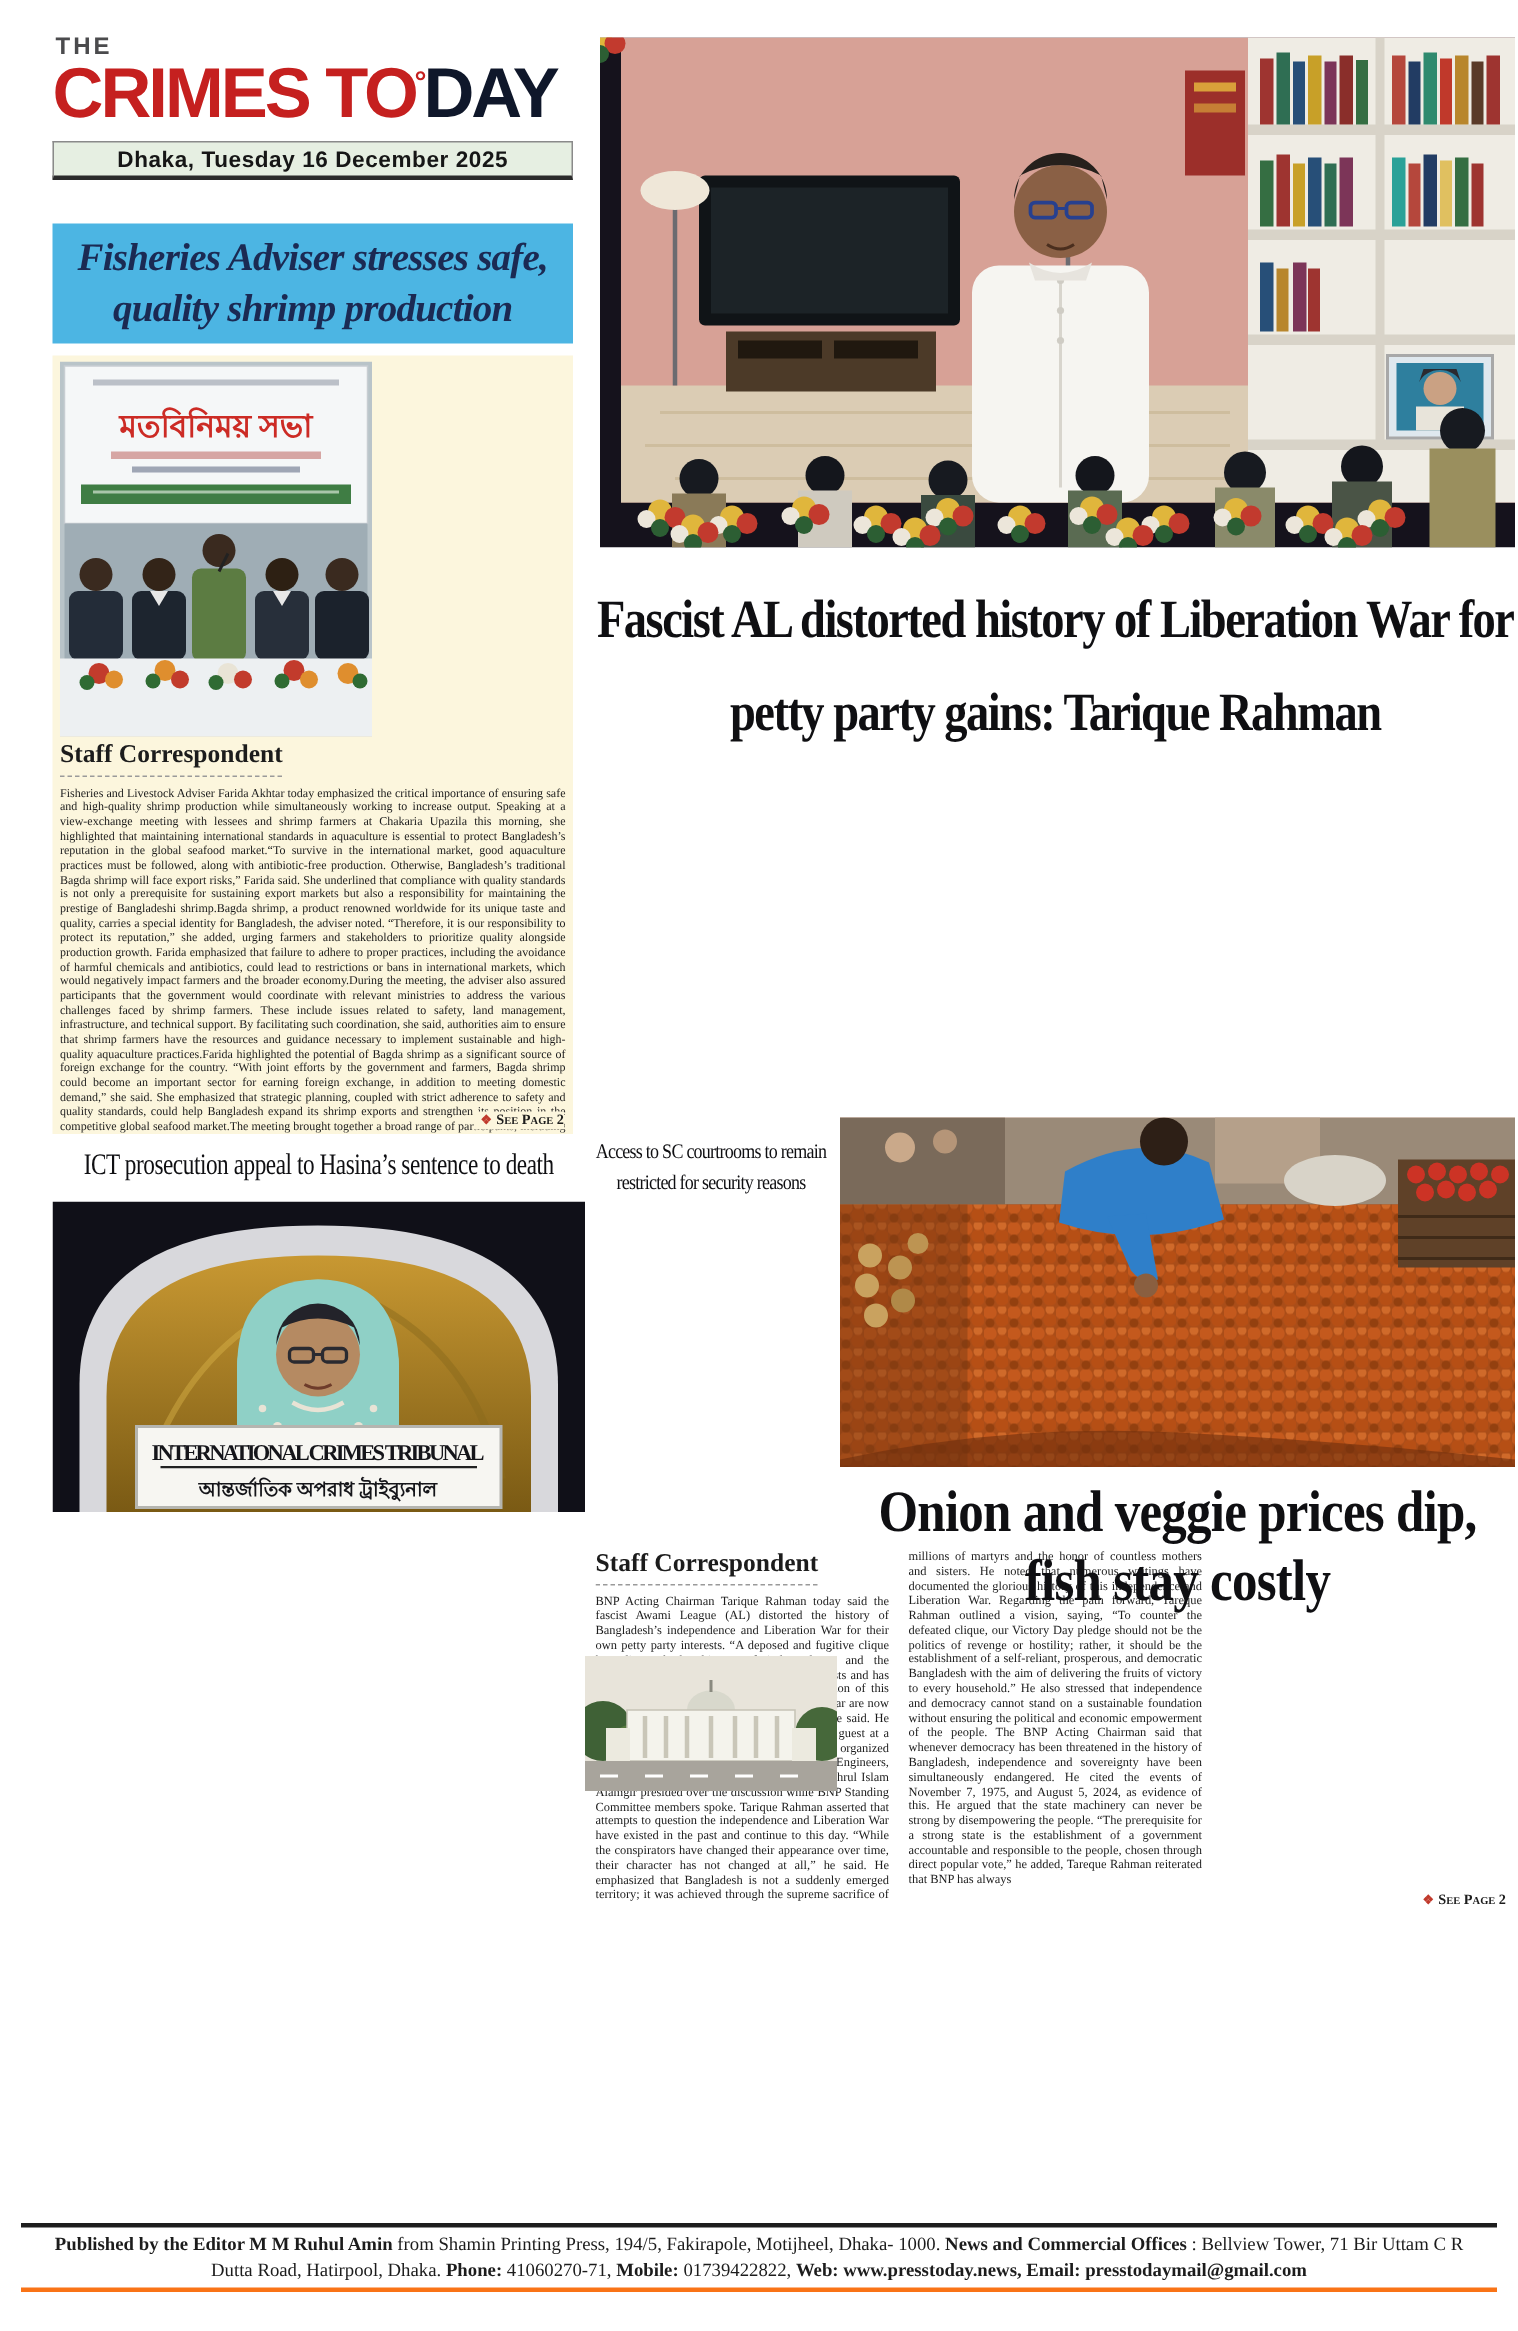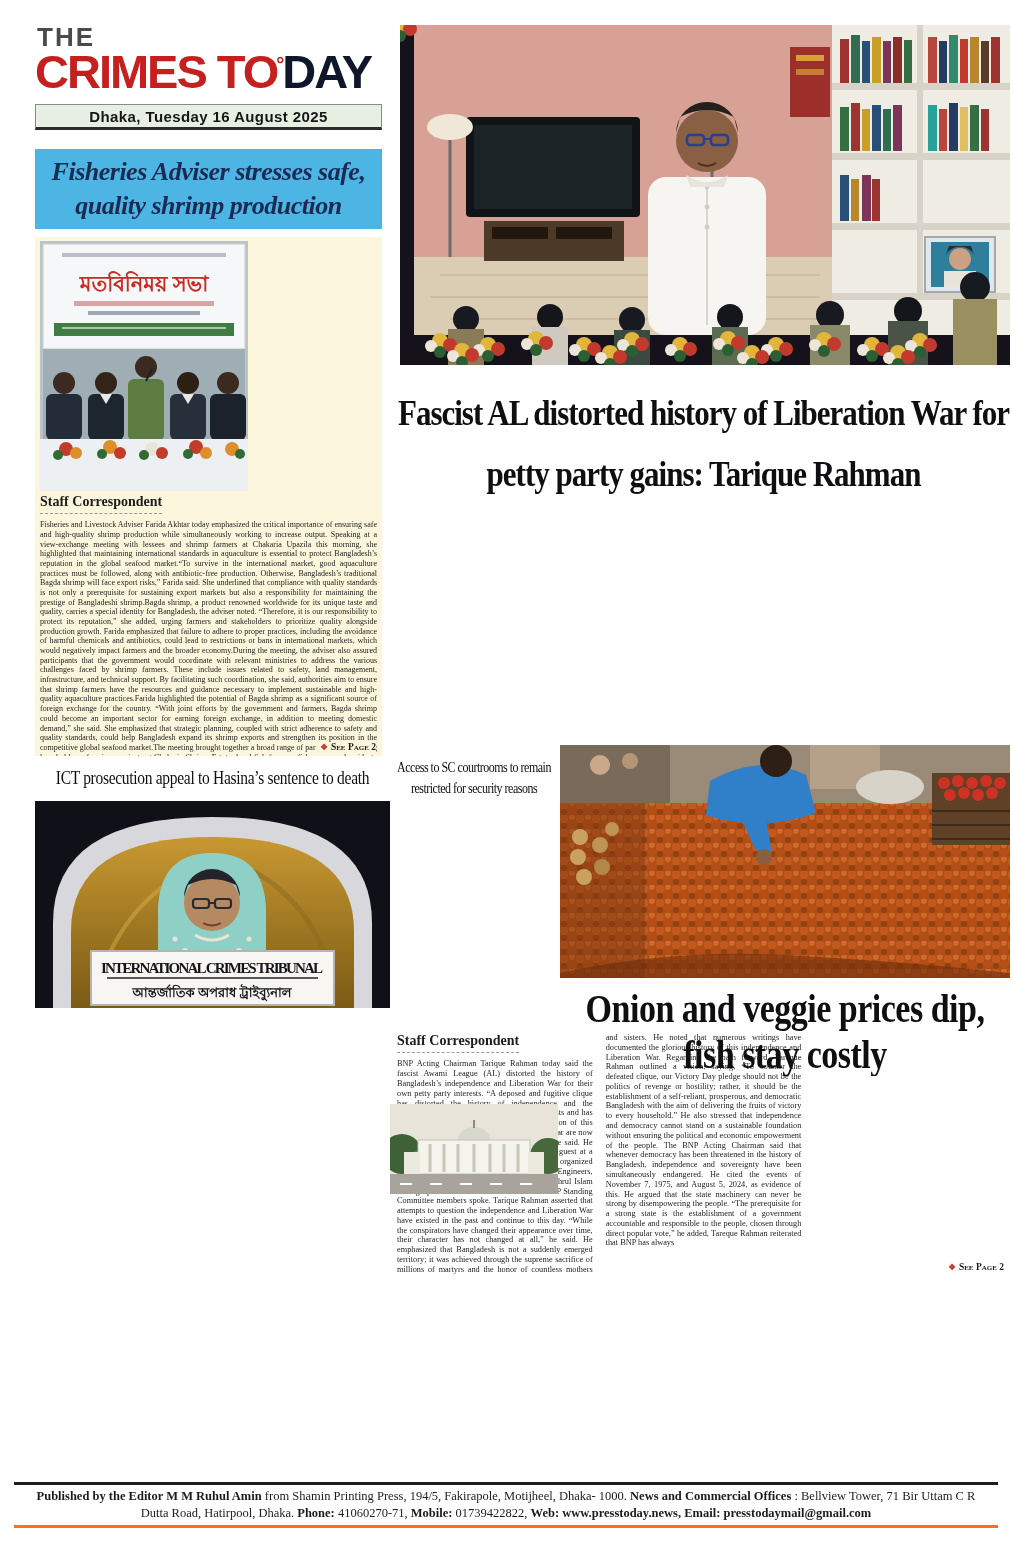--- a/index.html
+++ b/index.html
@@ -2,21 +2,21 @@
 <html><head>
 <meta charset="utf-8">
 <style>
   html,body{margin:0;padding:0;background:#e9e9e9;}
   #page{position:relative;width:1012px;height:1554px;margin:0 auto;background:#ffffff;
         font-family:"Liberation Serif",serif;color:#1c1c1c;overflow:hidden;}
   .abs{position:absolute;}
   svg{display:block;}
   
   #masthead{left:35px;top:24px;width:347px;}
-  .logo-the{font-family:"Liberation Sans",sans-serif;font-weight:700;font-size:26px;color:#4b4b4d;letter-spacing:2px;line-height:1;margin-left:2px;}
+  .logo-the{font-family:"Liberation Sans",sans-serif;font-weight:700;font-size:16px;color:#4b4b4d;letter-spacing:2px;line-height:1;margin-left:2px;}
   .logo-line{font-family:"Liberation Sans",sans-serif;font-weight:700;font-size:47px;letter-spacing:-2px;line-height:.95;white-space:nowrap;}
   .lr{color:#c5201f;} .ld{color:#0f172a;}
   .deg{color:#c5201f;font-size:20px;vertical-align:super;letter-spacing:0;margin:0 -2px 0 -1px;}
   .date-bar{margin-top:9px;background:#e6efe2;border:1px solid #8a8a8a;border-bottom:3px solid #2b2b2b;
             text-align:center;font-family:"Liberation Sans",sans-serif;font-weight:700;font-size:15px;
             letter-spacing:.4px;color:#161616;padding:3px 0 2px;}
   
   .hl{text-align:center;color:#0f0f12;}
   #h1{left:35px;top:149px;width:347px;height:80px;background:#4cb5e3;color:#1b2a53;
       font-style:italic;font-weight:700;font-size:26px;line-height:1.3;letter-spacing:-.5px;
@@ -25,21 +25,21 @@
       transform:scaleY(1.16);transform-origin:50% 0;}
   #h3{left:35px;top:766px;width:355px;font-size:15.5px;letter-spacing:-.3px;white-space:nowrap;
       transform:scaleY(1.28);transform-origin:50% 0;}
   #h4{left:390px;top:757px;width:168px;font-size:12px;letter-spacing:-.5px;line-height:1.5;
       transform:scaleY(1.15);transform-origin:50% 0;}
   #h5{left:560px;top:986px;width:450px;font-weight:700;font-size:34px;letter-spacing:-.5px;line-height:1.18;
       transform:scaleY(1.15);transform-origin:50% 0;}
   
   .art{overflow:hidden;}
   .btxt{text-align:justify;}
-  .byline{display:inline-block;font-weight:700;font-size:14px;line-height:1.1;padding-bottom:4px;
+  .byline{display:inline-block;font-weight:700;font-size:17px;line-height:1.1;padding-bottom:4px;
           border-bottom:1px dashed #9a9a9a;margin-bottom:6px;}
   #art1{left:35px;top:237px;width:347px;height:519px;background:#fcf6dd;padding:4px 5px;box-sizing:border-box;
         font-size:8px;line-height:1.21;}
   #art1 .phwrap{float:left;width:212px;height:250px;margin:0 6px 3px 0;}
   #art2{left:397px;top:514px;width:613px;height:243px;column-count:3;column-gap:13px;column-fill:auto;
         font-size:8.3px;line-height:1.18;}
   .rel{position:relative;}
   
   .seepage{position:absolute;right:6px;bottom:3px;font-weight:700;font-size:9.5px;font-variant:small-caps;
            background:#fff;padding-left:4px;}
@@ -56,21 +56,21 @@
   .fb{font-weight:700;}
 </style>
 </head>
 <body>
 
 <div id="page">
 
   <div class="abs" id="masthead">
     <div class="logo-the">THE</div>
     <div class="logo-line"><span class="lr">CRIMES</span><span> </span><span class="lr">TO</span><span class="deg">°</span><span class="ld">DAY</span></div>
-    <div class="date-bar">Dhaka, Tuesday 16 August 2025</div>
+    <div class="date-bar">Dhaka, Tuesday 16 December 2025</div>
   </div>
 
   <div class="abs hl" id="h1">Fisheries Adviser stresses safe, quality shrimp production</div>
   <div class="abs art rel" id="art1">
     <div class="phwrap">
       <svg viewBox="0 0 208 250" width="208" height="250">
         <rect width="208" height="250" fill="#b9c4c9"></rect>
         <rect x="3" y="3" width="202" height="105" fill="#f5f7f8" stroke="#c8cdd2"></rect>
         <rect x="22" y="12" width="164" height="4" fill="#8b94a0" opacity=".55"></rect>
         <text x="104" y="50" text-anchor="middle" font-size="21" font-weight="bold" fill="#cc2b25">মতবিনিময় সভা</text>

